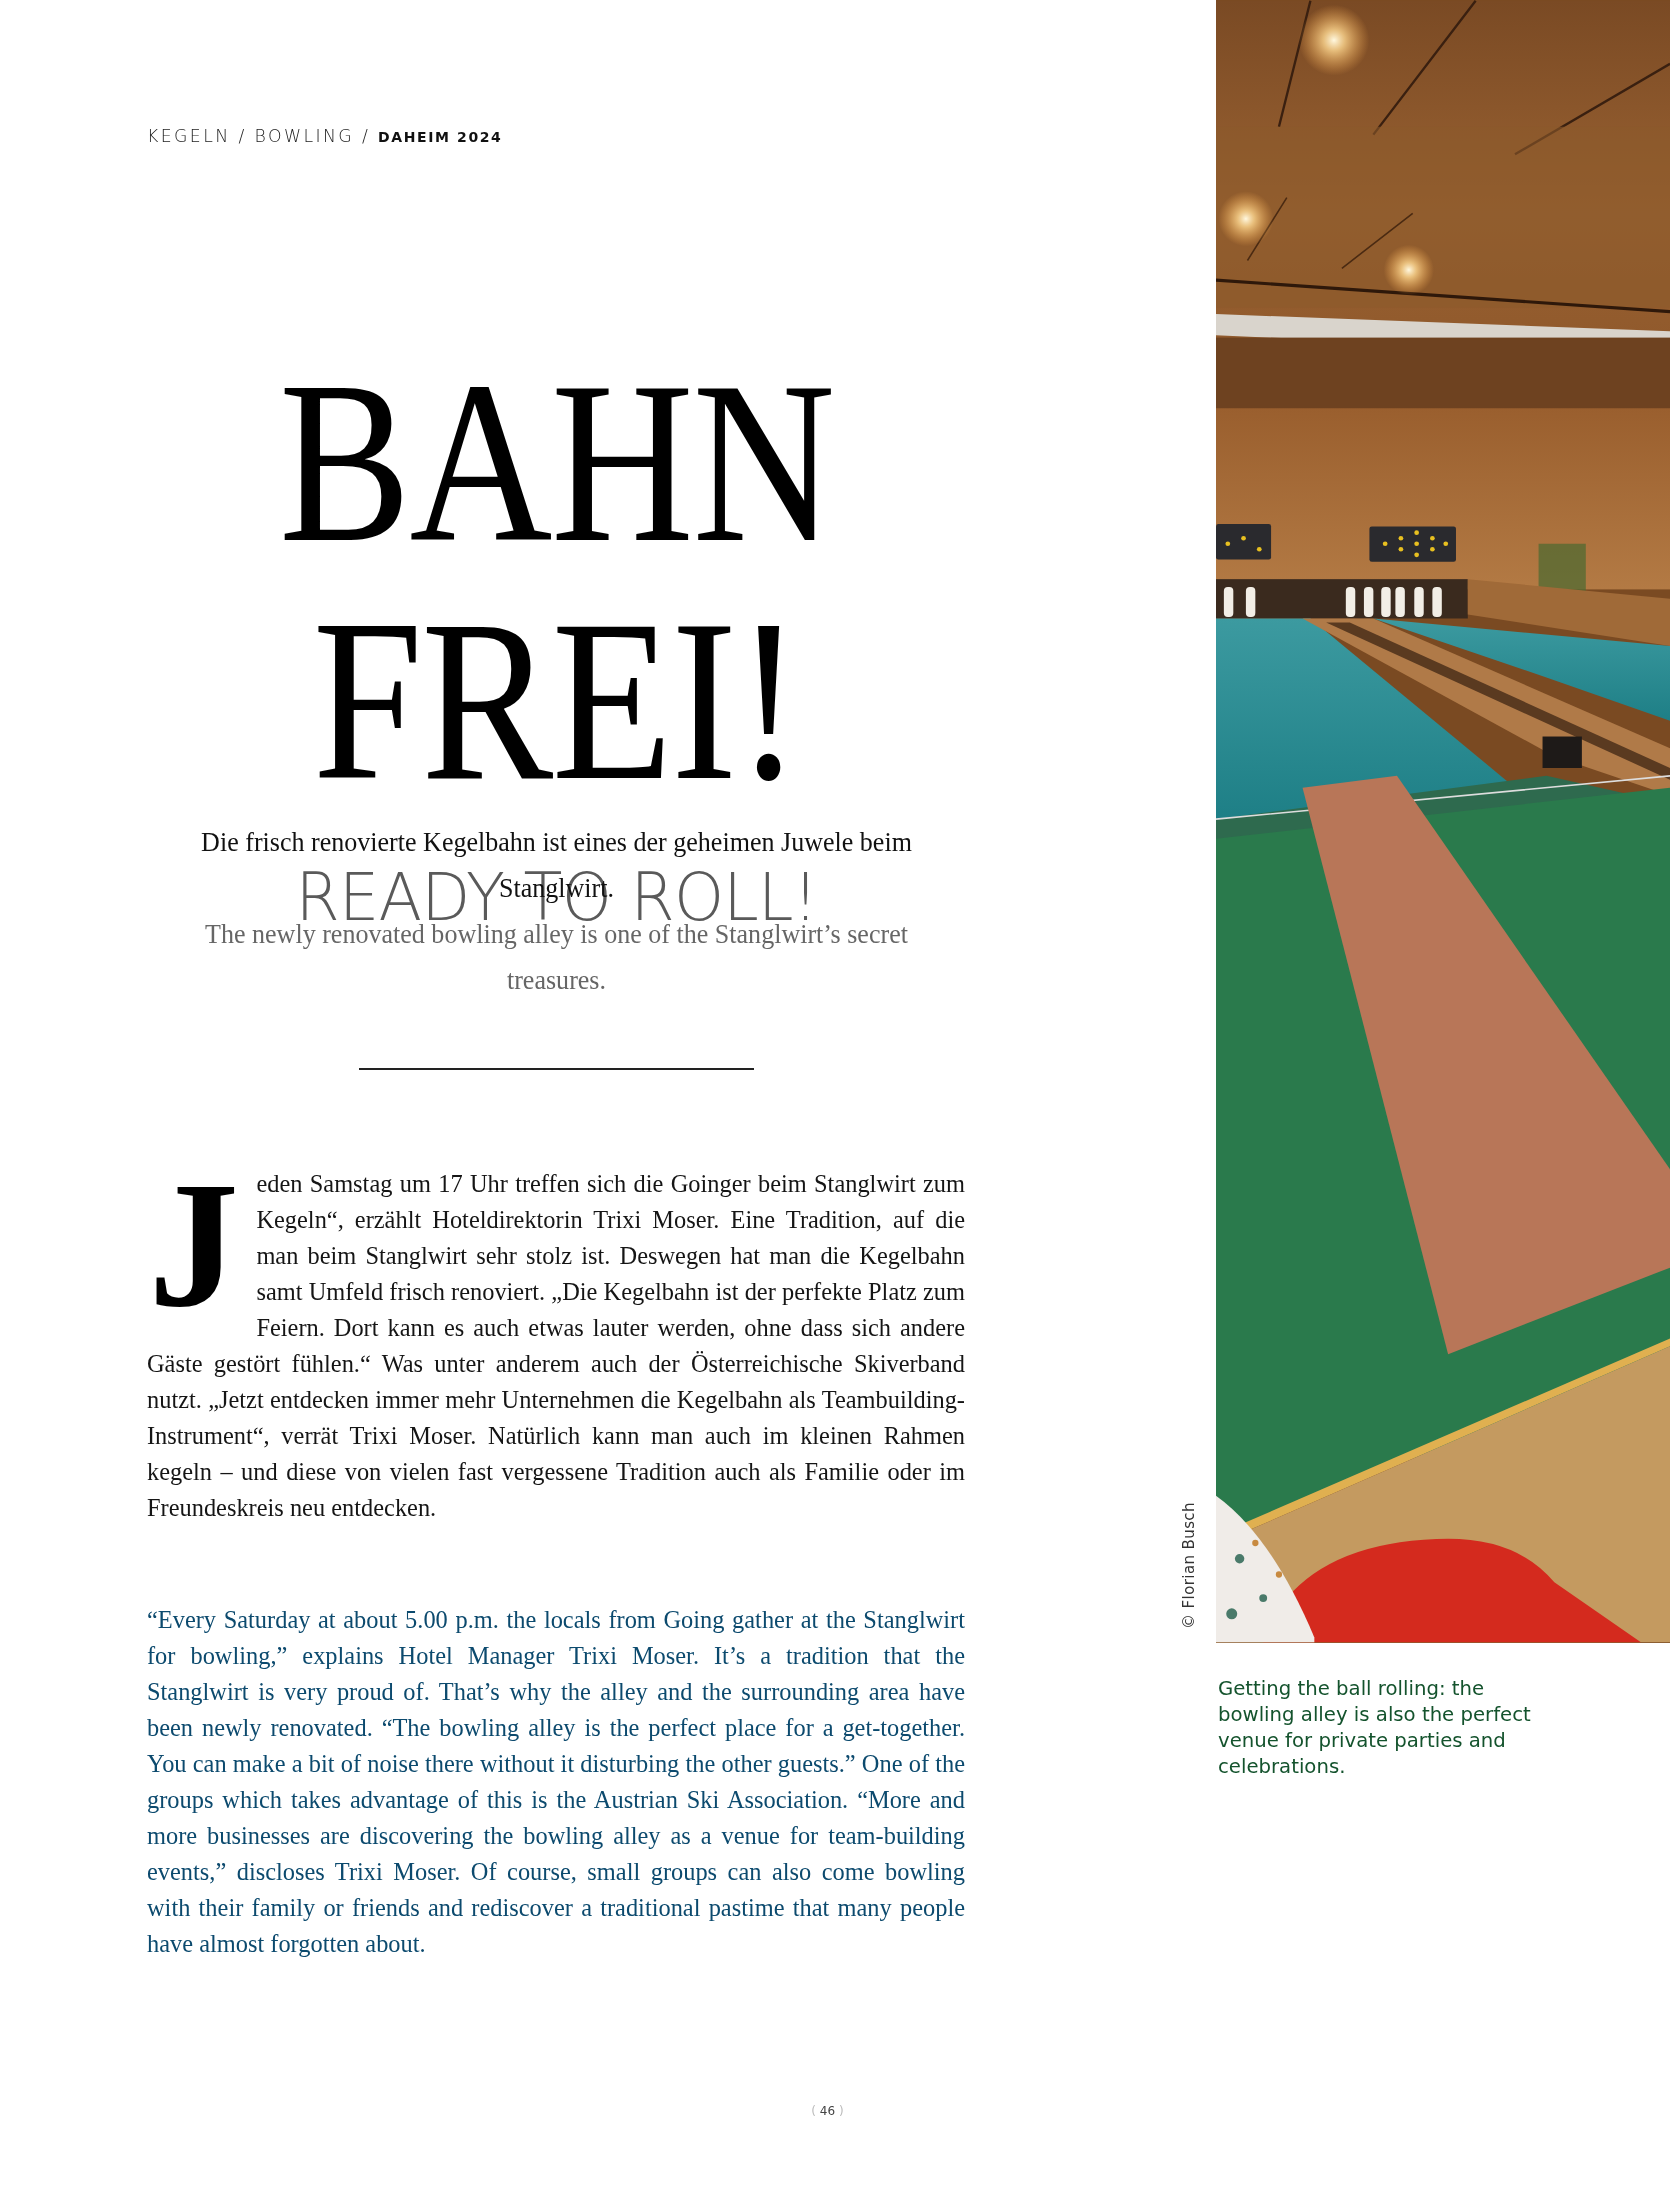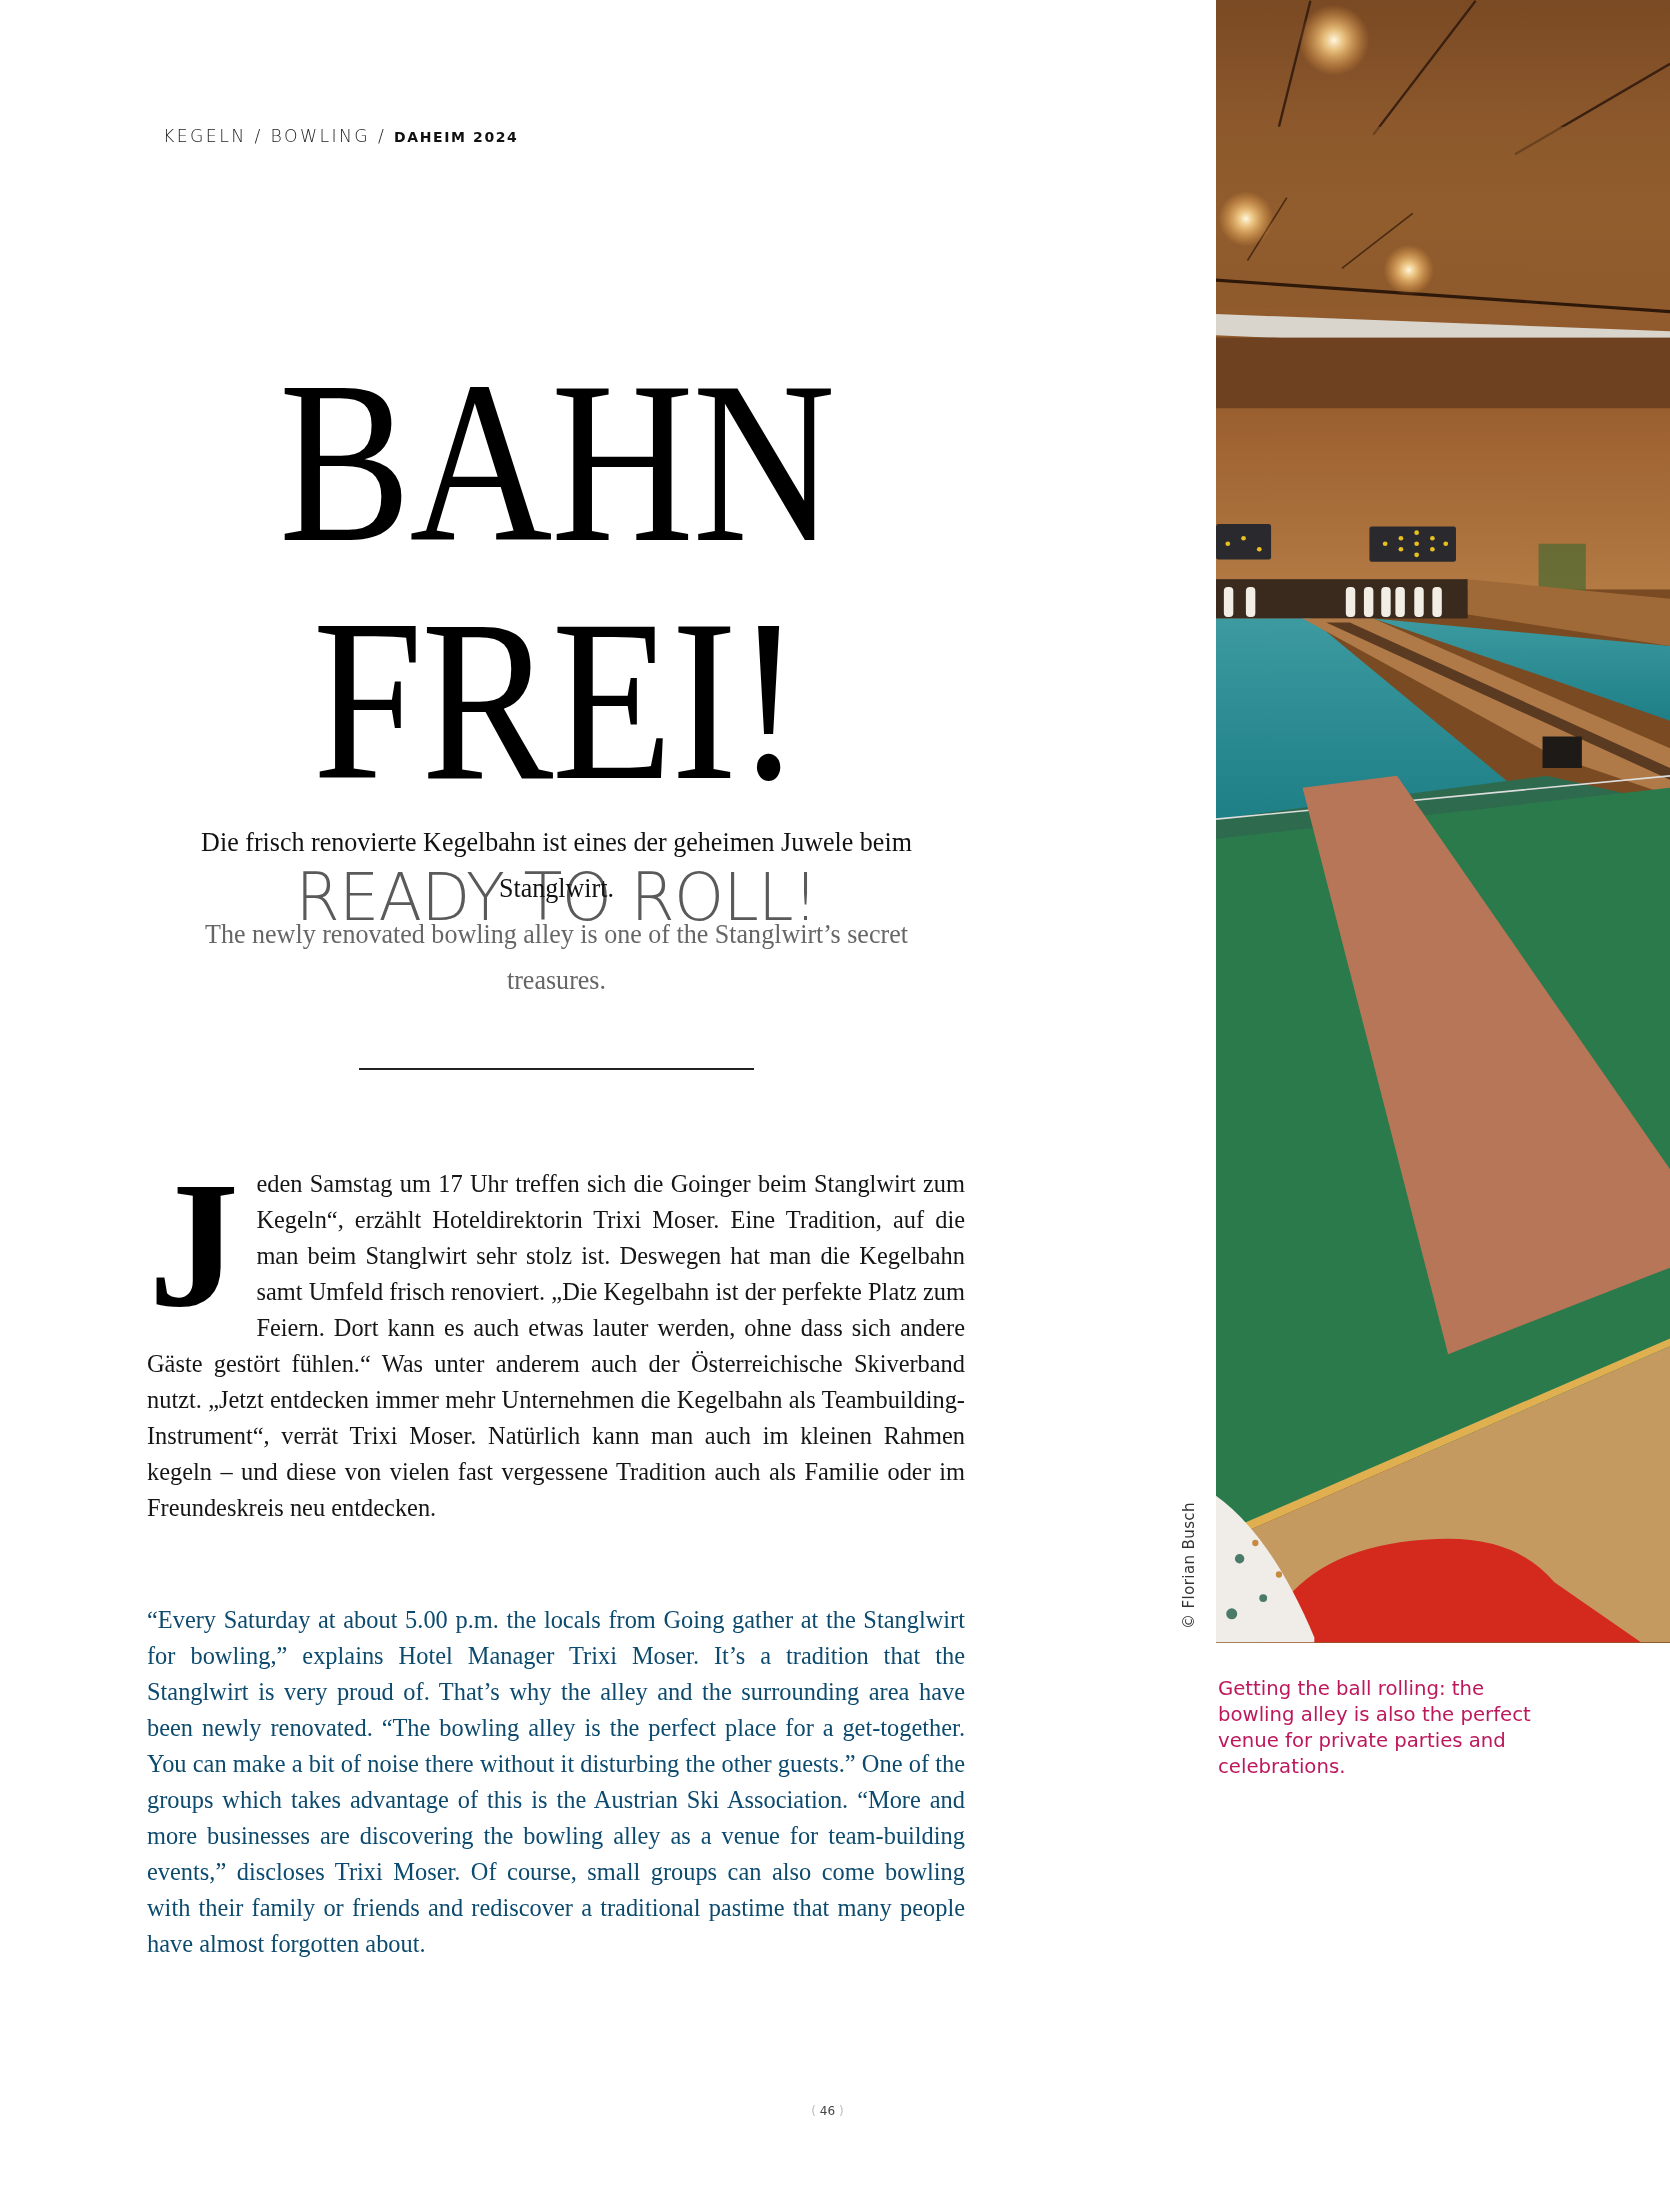--- a/index.html
+++ b/index.html
@@ -9,21 +9,21 @@
     font-family: "Liberation Serif", "DejaVu Serif", serif;
   }
   .abs { position: absolute; }
 
   
   .runhead {
     left: 147px; top: 126px; font-family: "DejaVu Sans", sans-serif;
     font-size: 17.3px; letter-spacing: 2.4px; color: #222; font-weight: 300;
     white-space: nowrap;
   }
-  .runhead .sec { font-weight: 300; margin-left: 16px; }
+  .runhead .sec { font-weight: 300; }
   .runhead .mag { font-family: "DejaVu Sans", sans-serif; font-weight: 700; font-size: 14px; letter-spacing: 1.6px; color: #111; }
 
   
   .title {
     left: 148px; width: 817px; text-align: center;
     font-family: "Liberation Serif", "DejaVu Serif", serif;
     font-weight: 400; color: #000;
     transform: scaleX(0.86); transform-origin: center top;
   }
   .title-1 { top: 348px; font-size: 230px; line-height: 1; letter-spacing: -1.6px; }
@@ -73,21 +73,21 @@
     left: 1180px; top: 1629px; transform-origin: left top; transform: rotate(-90deg);
     font-family: "DejaVu Sans", sans-serif; font-size: 15px; color: #333; white-space: nowrap;
     letter-spacing: 0.4px;
   }
 
   .caption {
     left: 1218px; top: 1676px; width: 315px;
     font-family: "DejaVu Sans", sans-serif; font-size: 19.7px; line-height: 26px;
   }
   .caption .de { color: #111; display: block; }
-  .caption .en { color: #be185d; display: block; }
+  .caption .en { color: #14532d; display: block; }
   .caption .arrow { margin-right: 7.9px; color: #333; }
 
   .pagenum {
     left: 788px; top: 2104px; width: 79px; text-align: center;
     font-family: "DejaVu Sans", sans-serif; font-size: 12px; color: #444;
   }
   .pagenum .br { color: #bbb; }
 </style>
 </head>
 <body>

